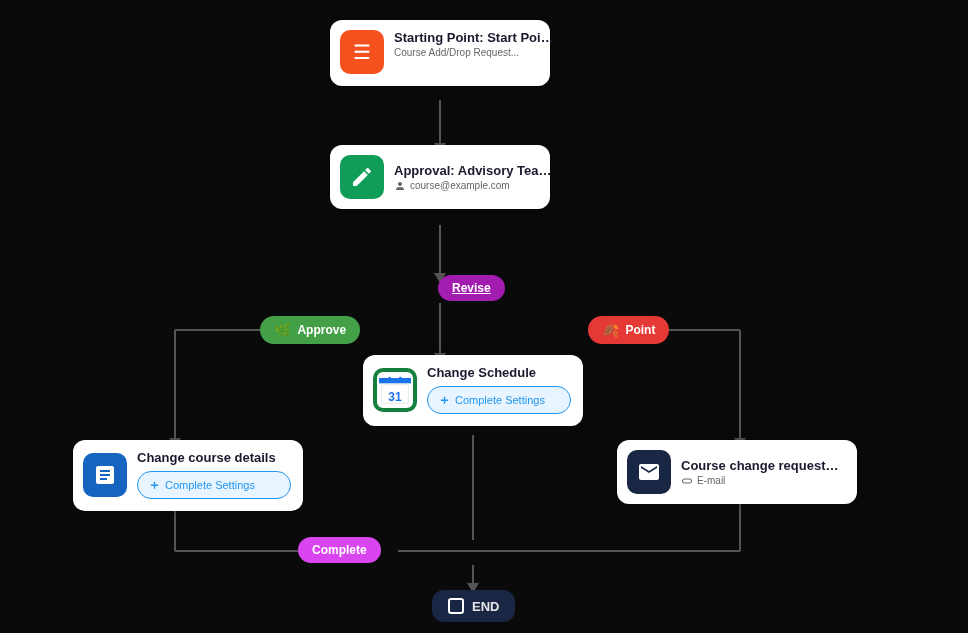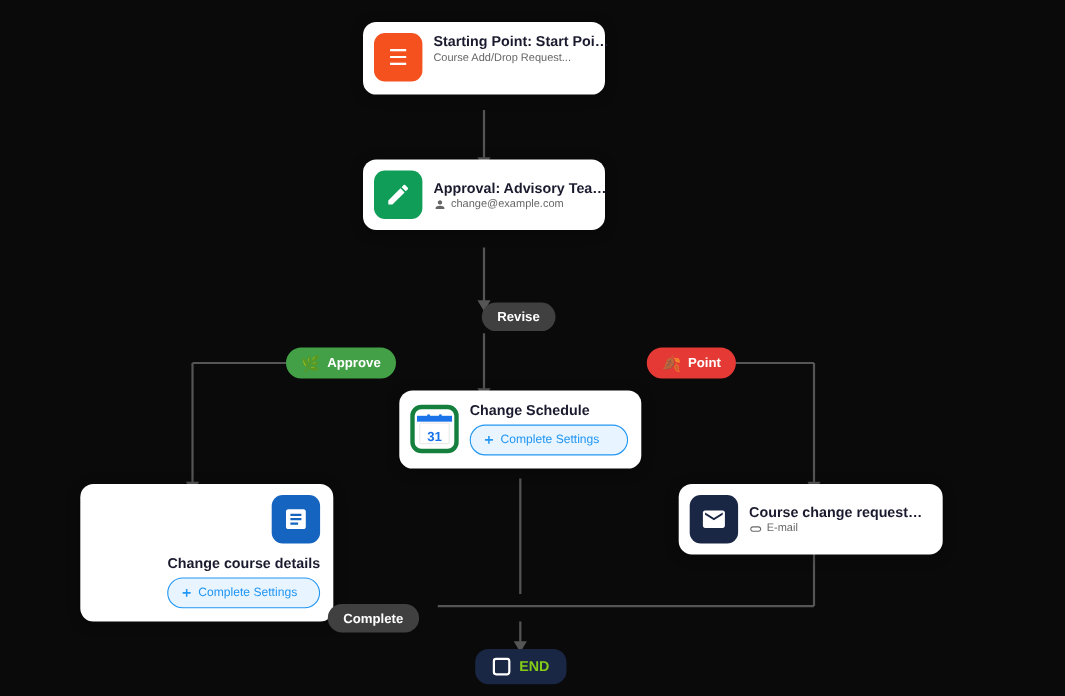--- a/index.html
+++ b/index.html
@@ -134,21 +134,22 @@
     .node-approval {
       left: 330px;
       top: 145px;
       width: 220px;
     }
 
     
     .badge-revise {
       left: 438px;
       top: 275px;
-      background: #404040;
+      background: #a21caf;
+      text-decoration: underline;
     }
 
     
     .badge-approve {
       left: 260px;
       top: 316px;
       background: #43a047;
     }
 
     
@@ -176,34 +177,34 @@
     .node-rejected {
       left: 617px;
       top: 440px;
       width: 240px;
     }
 
     
     .badge-complete {
       left: 298px;
       top: 537px;
-      background: #404040;
-      margin-top: 12px;
+      background: #d946ef;
     }
 
     
     .node-end {
       left: 432px;
       top: 585px;
       background: #1a2744;
       border-radius: 12px;
       padding: 8px 16px;
       display: flex;
+      align-items: center;
       gap: 8px;
-      color: #84cc16;
+      color: #e5e5e5;
       font-size: 13px;
       font-weight: 600;
     }
 
     .end-icon {
       width: 16px;
       height: 16px;
       border: 2px solid #fff;
       border-radius: 3px;
     }
@@ -271,21 +272,21 @@
       <svg width="24" height="24" viewBox="0 0 24 24" fill="white">
         <path d="M3 17.25V21h3.75L17.81 9.94l-3.75-3.75L3 17.25zM20.71 7.04c.39-.39.39-1.02 0-1.41l-2.34-2.34c-.39-.39-1.02-.39-1.41 0l-1.83 1.83 3.75 3.75 1.83-1.83z"></path>
       </svg>
     </div>
     <div class="node-content">
       <div class="node-title">Approval: Advisory Teacher</div>
       <div class="node-subtitle">
         <svg width="12" height="12" viewBox="0 0 24 24" fill="#666">
             <path d="M12 12c2.21 0 4-1.79 4-4s-1.79-4-4-4-4 1.79-4 4 1.79 4 4 4zm0 2c-2.67 0-8 1.34-8 4v2h16v-2c0-2.66-5.33-4-8-4z"></path>
           </svg>
-        <span>change@example.com</span>
+        <span>course@example.com</span>
       </div>
     </div>
   </div>
 
   <div class="badge-node badge-revise">
     <span>Revise</span>
   </div>
 
   <div class="badge-node badge-approve">
     <span style="font-size:14px;">🌿</span>
@@ -310,21 +311,21 @@
     </div>
     <div class="node-content">
       <div class="node-title">Change Schedule</div>
       <button class="complete-settings-btn">
         <span class="plus-icon">＋</span>
         <span>Complete Settings</span>
       </button>
     </div>
   </div>
 
-  <div class="node node-change has-button" style="flex-direction: column; align-items: flex-end;">
+  <div class="node node-change has-button" style="flex-direction: row; align-items: center;">
     <div class="node-icon icon-blue">
       <svg width="24" height="24" viewBox="0 0 24 24" fill="white">
         <path d="M19 3H5c-1.1 0-2 .9-2 2v14c0 1.1.9 2 2 2h14c1.1 0 2-.9 2-2V5c0-1.1-.9-2-2-2zm-5 14H7v-2h7v2zm3-4H7v-2h10v2zm0-4H7V7h10v2z"></path>
       </svg>
     </div>
     <div class="node-content">
       <div class="node-title">Change course details</div>
       <button class="complete-settings-btn">
         <span class="plus-icon">＋</span>
         <span>Complete Settings</span>

